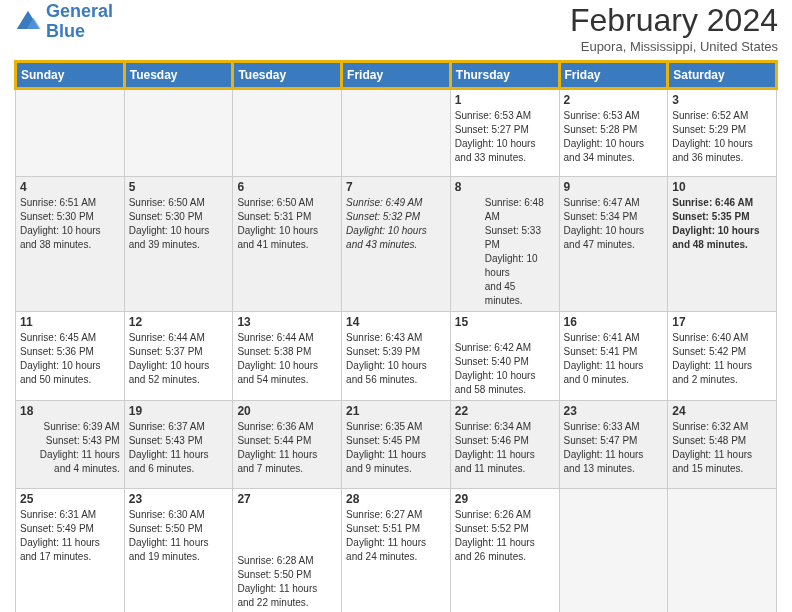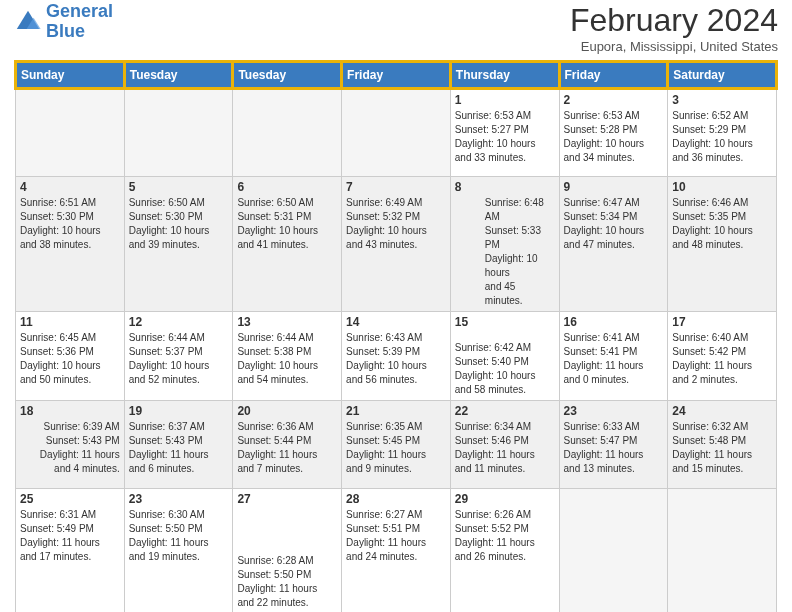--- a/index.html
+++ b/index.html
@@ -174,42 +174,42 @@
           </td>
           <td>
             <div class="day-number">6</div>
             <div class="day-info" style="white-space: pre-line;">Sunrise: 6:50 AM
 Sunset: 5:31 PM
 Daylight: 10 hours
 and 41 minutes.</div>
           </td>
           <td>
             <div class="day-number">7</div>
-            <div class="day-info" style="white-space: pre-line;">Sunrise: 6:49 AM
+            <div class="day-info" style="white-space: pre-line; font-style: italic;">Sunrise: 6:49 AM
 Sunset: 5:32 PM
 Daylight: 10 hours
 and 43 minutes.</div>
           </td>
           <td>
             <div class="day-number">8</div>
             <div class="day-info" style="white-space: pre-line; margin-left: 30px;">Sunrise: 6:48 AM
 Sunset: 5:33 PM
 Daylight: 10 hours
 and 45 minutes.</div>
           </td>
           <td>
             <div class="day-number">9</div>
             <div class="day-info" style="white-space: pre-line;">Sunrise: 6:47 AM
 Sunset: 5:34 PM
 Daylight: 10 hours
 and 47 minutes.</div>
           </td>
           <td>
             <div class="day-number">10</div>
-            <div class="day-info" style="white-space: pre-line;">Sunrise: 6:46 AM
+            <div class="day-info" style="white-space: pre-line; font-weight: bold;">Sunrise: 6:46 AM
 Sunset: 5:35 PM
 Daylight: 10 hours
 and 48 minutes.</div>
           </td>
         </tr>
         <tr>
           <td>
             <div class="day-number">11</div>
             <div class="day-info" style="white-space: pre-line;">Sunrise: 6:45 AM
 Sunset: 5:36 PM

